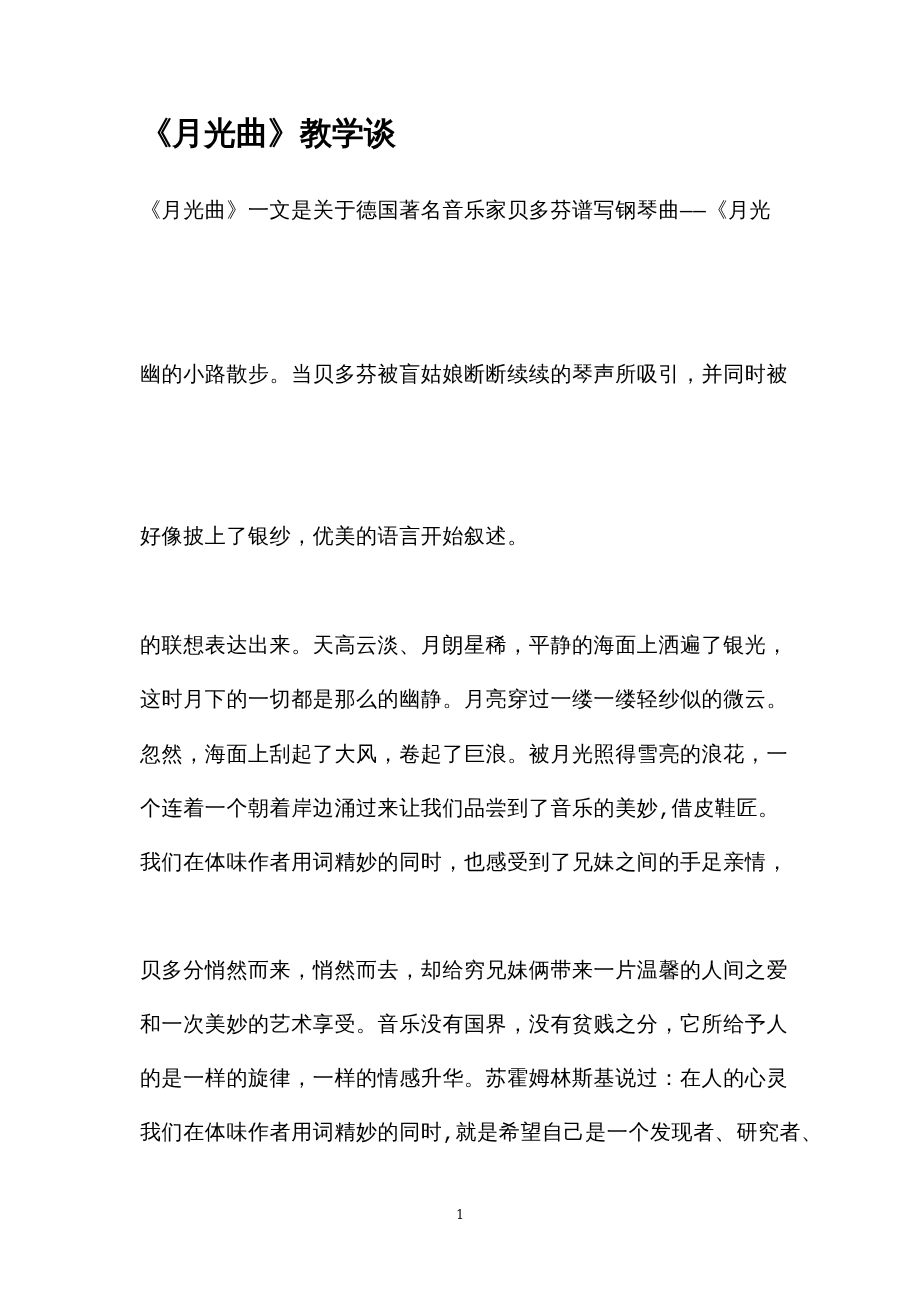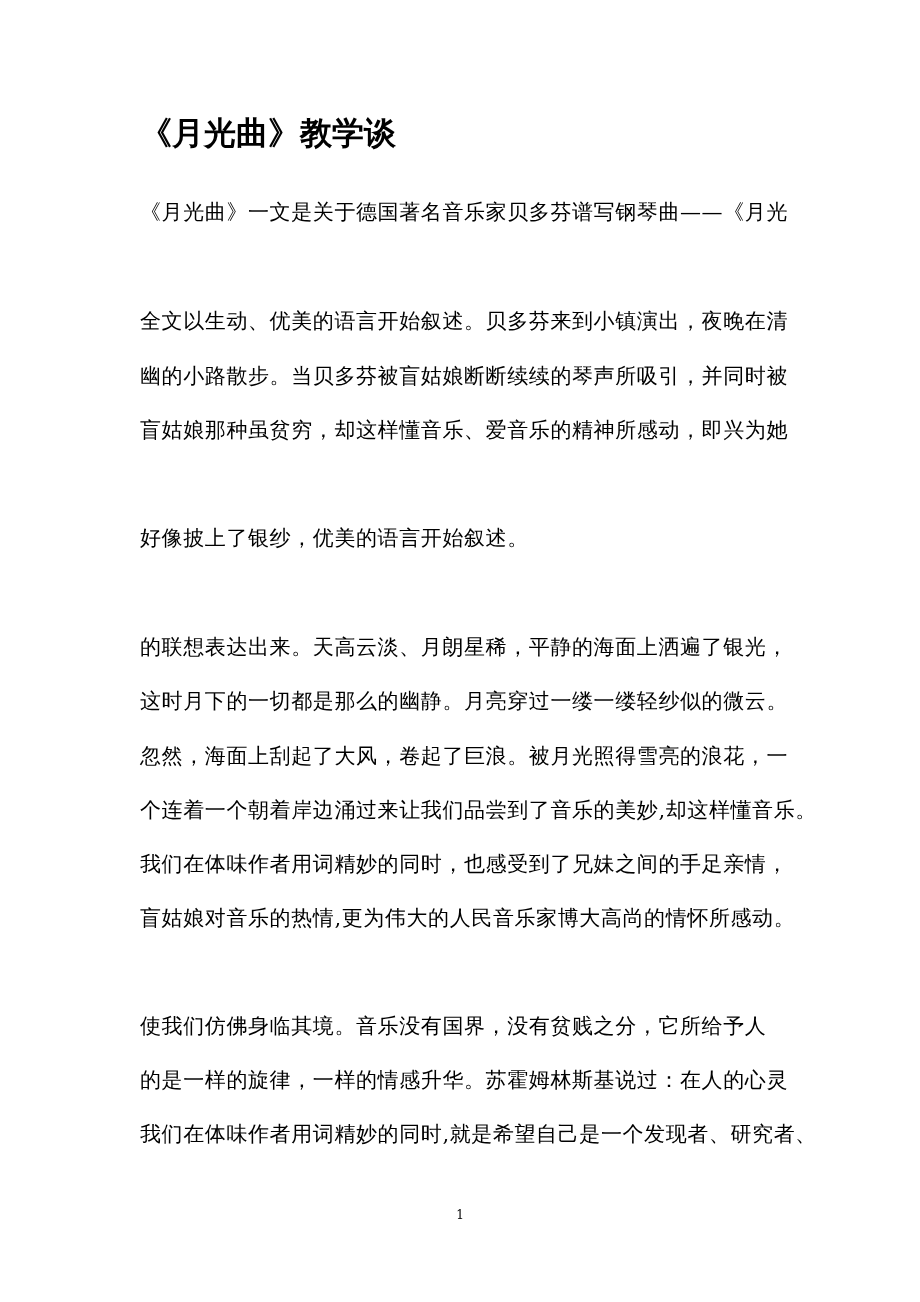--- a/index.html
+++ b/index.html
@@ -1,38 +1,36 @@
 <!DOCTYPE html>
 <html><head>
 <meta charset="utf-8">
 <style>
   html, body { margin: 0; padding: 0; background: #ffffff; }
   body { width: 920px; height: 1302px; position: relative; overflow: hidden;
          font-family: "DejaVu Serif", "Liberation Serif", serif; color: #000; }
   .page { position: absolute; left: 0; top: 0; width: 920px; height: 975px; background: #fff; }
   .title { position: absolute; left: 140px; top: 112px; font-size: 32px; font-weight: bold;
            font-family: "DejaVu Sans", "Liberation Sans", sans-serif; letter-spacing: 0px; white-space: nowrap; }
-  .line { position: absolute; left: 140px; font-size: 21px; line-height: 24px; white-space: nowrap; letter-spacing: 0.6px; }
+  .line { position: absolute; left: 140px; font-size: 21px; line-height: 24px; white-space: nowrap; letter-spacing: 0.6px; font-family: Liberation Mono, monospace; }
   .pnum { position: absolute; left: 0; width: 920px; top: 1208px; text-align: center; font-size: 12px; }
 </style>
 </head>
 <body>
 
 <div class="page">
   <div class="title">《月光曲》教学谈</div>
 
   <div class="line" style="top:200px">《月光曲》一文是关于德国著名音乐家贝多芬谱写钢琴曲——《月光</div>
-  <div class="line" style="top:309px">全文以生动、优美的语言开始叙述。贝多芬来到小镇演出，夜晚在清</div>
   <div class="line" style="top:364px">幽的小路散步。当贝多芬被盲姑娘断断续续的琴声所吸引，并同时被</div>
-  <div class="line" style="top:418px">盲姑娘那种虽贫穷，却这样懂音乐、爱音乐的精神所感动，即兴为她</div>
   <div class="line" style="top:526px">好像披上了银纱，优美的语言开始叙述。</div>
   <div class="line" style="top:635px">的联想表达出来。天高云淡、月朗星稀，平静的海面上洒遍了银光，</div>
   <div class="line" style="top:689px">这时月下的一切都是那么的幽静。月亮穿过一缕一缕轻纱似的微云。</div>
   <div class="line" style="top:744px">忽然，海面上刮起了大风，卷起了巨浪。被月光照得雪亮的浪花，一</div>
-  <div class="line" style="top:798px">个连着一个朝着岸边涌过来让我们品尝到了音乐的美妙,却这样懂音乐。</div>
+  <div class="line" style="top:798px">个连着一个朝着岸边涌过来让我们品尝到了音乐的美妙,借皮鞋匠。</div>
   <div class="line" style="top:852px">我们在体味作者用词精妙的同时，也感受到了兄妹之间的手足亲情，</div>
-  <div class="line" style="top:906px">盲姑娘对音乐的热情,更为伟大的人民音乐家博大高尚的情怀所感动。</div>
-  <div class="line" style="top:1014px">使我们仿佛身临其境。音乐没有国界，没有贫贱之分，它所给予人</div>
+  <div class="line" style="top:960px">贝多分悄然而来，悄然而去，却给穷兄妹俩带来一片温馨的人间之爱</div>
+  <div class="line" style="top:1014px">和一次美妙的艺术享受。音乐没有国界，没有贫贱之分，它所给予人</div>
   <div class="line" style="top:1068px">的是一样的旋律，一样的情感升华。苏霍姆林斯基说过：在人的心灵</div>
   <div class="line" style="top:1122px">我们在体味作者用词精妙的同时,就是希望自己是一个发现者、研究者、</div>
 
   <div class="pnum">1</div>
 </div>
 
 </body></html>

